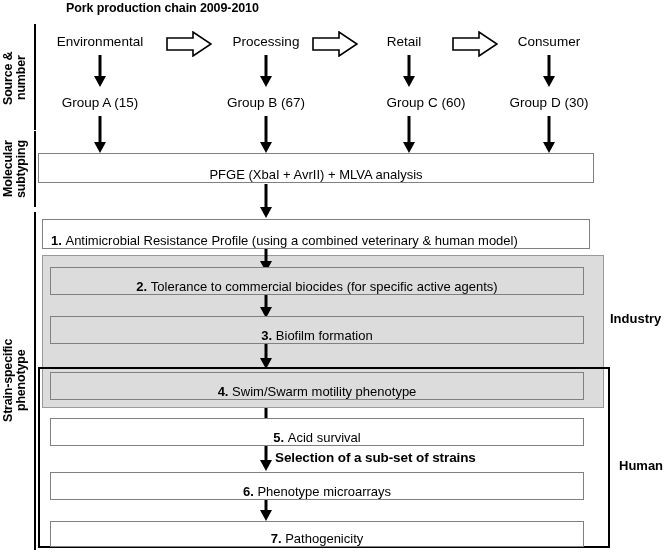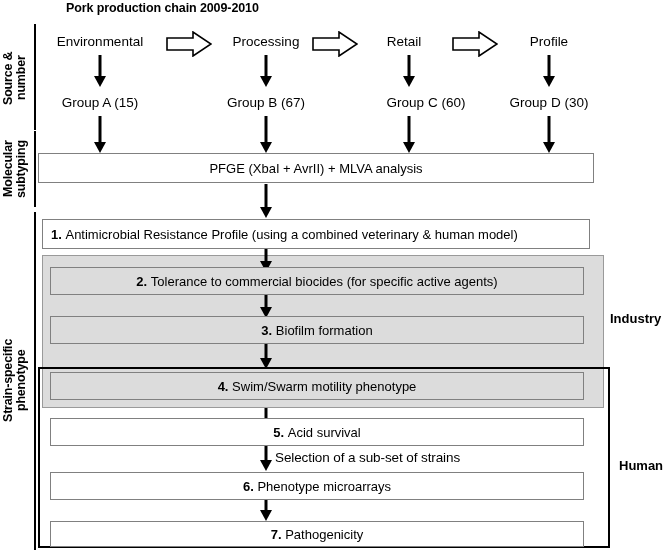--- a/index.html
+++ b/index.html
@@ -78,21 +78,21 @@
   }
 
   
   .box {
     position: absolute;
     box-sizing: border-box;
     border: 1.6px solid #808080;
     background: #ffffff;
     font-size: 13px;
     display: flex;
-    align-items: center;
+    align-items: flex-end;
     justify-content: center;
     white-space: nowrap;
   }
   .box.grayfill { background: #dcdcdc; }
   .box .num { font-weight: bold; }
   .box .lbl { font-weight: normal; }
   .box.leftalign { justify-content: flex-start; padding-left: 8px; }
 
   
   #industry-region {
@@ -111,21 +111,21 @@
     position: absolute;
     font-size: 13px;
     font-weight: bold;
     white-space: nowrap;
   }
 
   
   #selection-note {
     position: absolute;
     font-size: 13.5px;
-    font-weight: normal;
+    font-weight: bold;
     white-space: nowrap;
     letter-spacing: -0.1px;
   }
 </style>
 </head>
 <body>
 
 <div id="page">
 
   <div id="chart-title">Pork production chain 2009-2010</div>
@@ -138,21 +138,21 @@
 subtyping</div>
   <div class="band-rule" style="left:34px; top:131px; height:76px;"></div>
 
   <div class="band-label" style="left:2px; top:215px; height:330px; width:30px;">Strain-specific
 phenotype</div>
   <div class="band-rule" style="left:34px; top:212px; height:338px;"></div>
 
   <div class="source-name" style="left:100px; top:34px;">Environmental</div>
   <div class="source-name" style="left:266px; top:34px;">Processing</div>
   <div class="source-name" style="left:404px; top:34px;">Retail</div>
-  <div class="source-name" style="left:549px; top:34px;">Profile</div>
+  <div class="source-name" style="left:549px; top:34px;">Consumer</div>
 
   <div class="block-arrow" style="left:166px; top:31px;">
     <svg width="46" height="26" viewBox="0 0 46 26">
       <polygon points="1,7 27,7 27,1 45,13 27,25 27,19 1,19" fill="#ffffff" stroke="#000000" stroke-width="1.6" stroke-linejoin="miter"></polygon>
     </svg>
   </div>
   <div class="block-arrow" style="left:312px; top:31px;">
     <svg width="46" height="26" viewBox="0 0 46 26">
       <polygon points="1,7 27,7 27,1 45,13 27,25 27,19 1,19" fill="#ffffff" stroke="#000000" stroke-width="1.6" stroke-linejoin="miter"></polygon>
     </svg>

